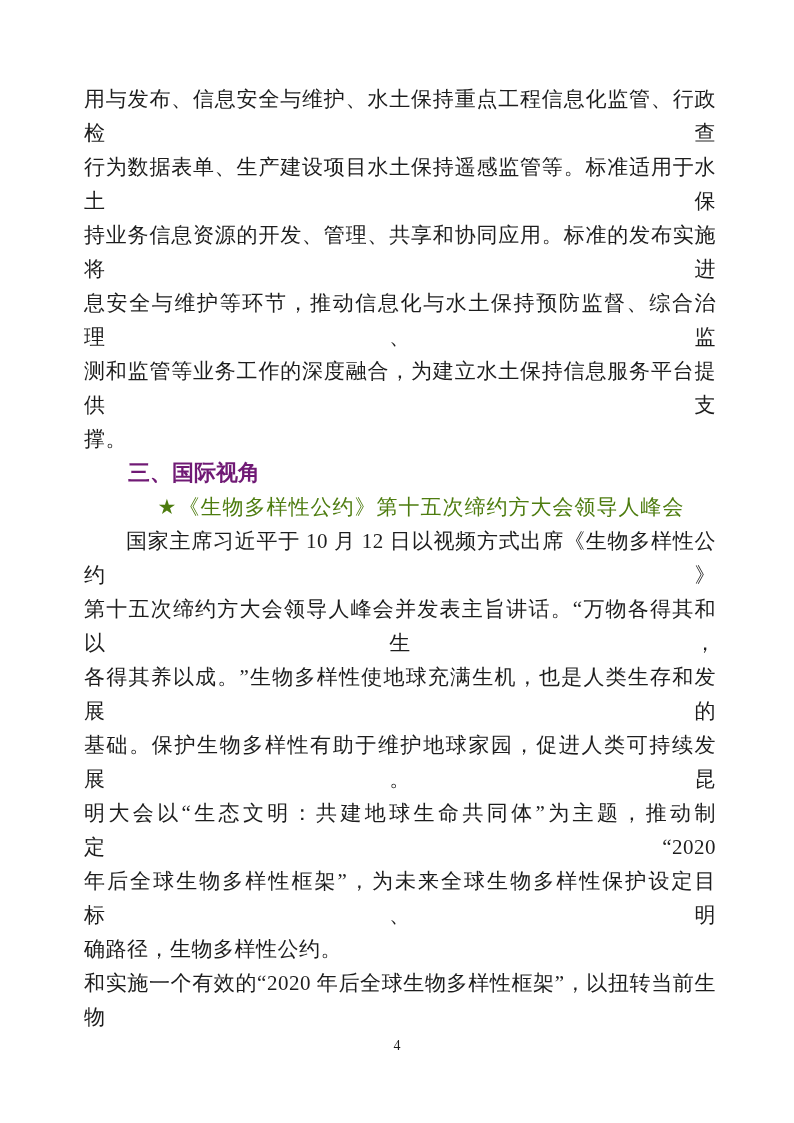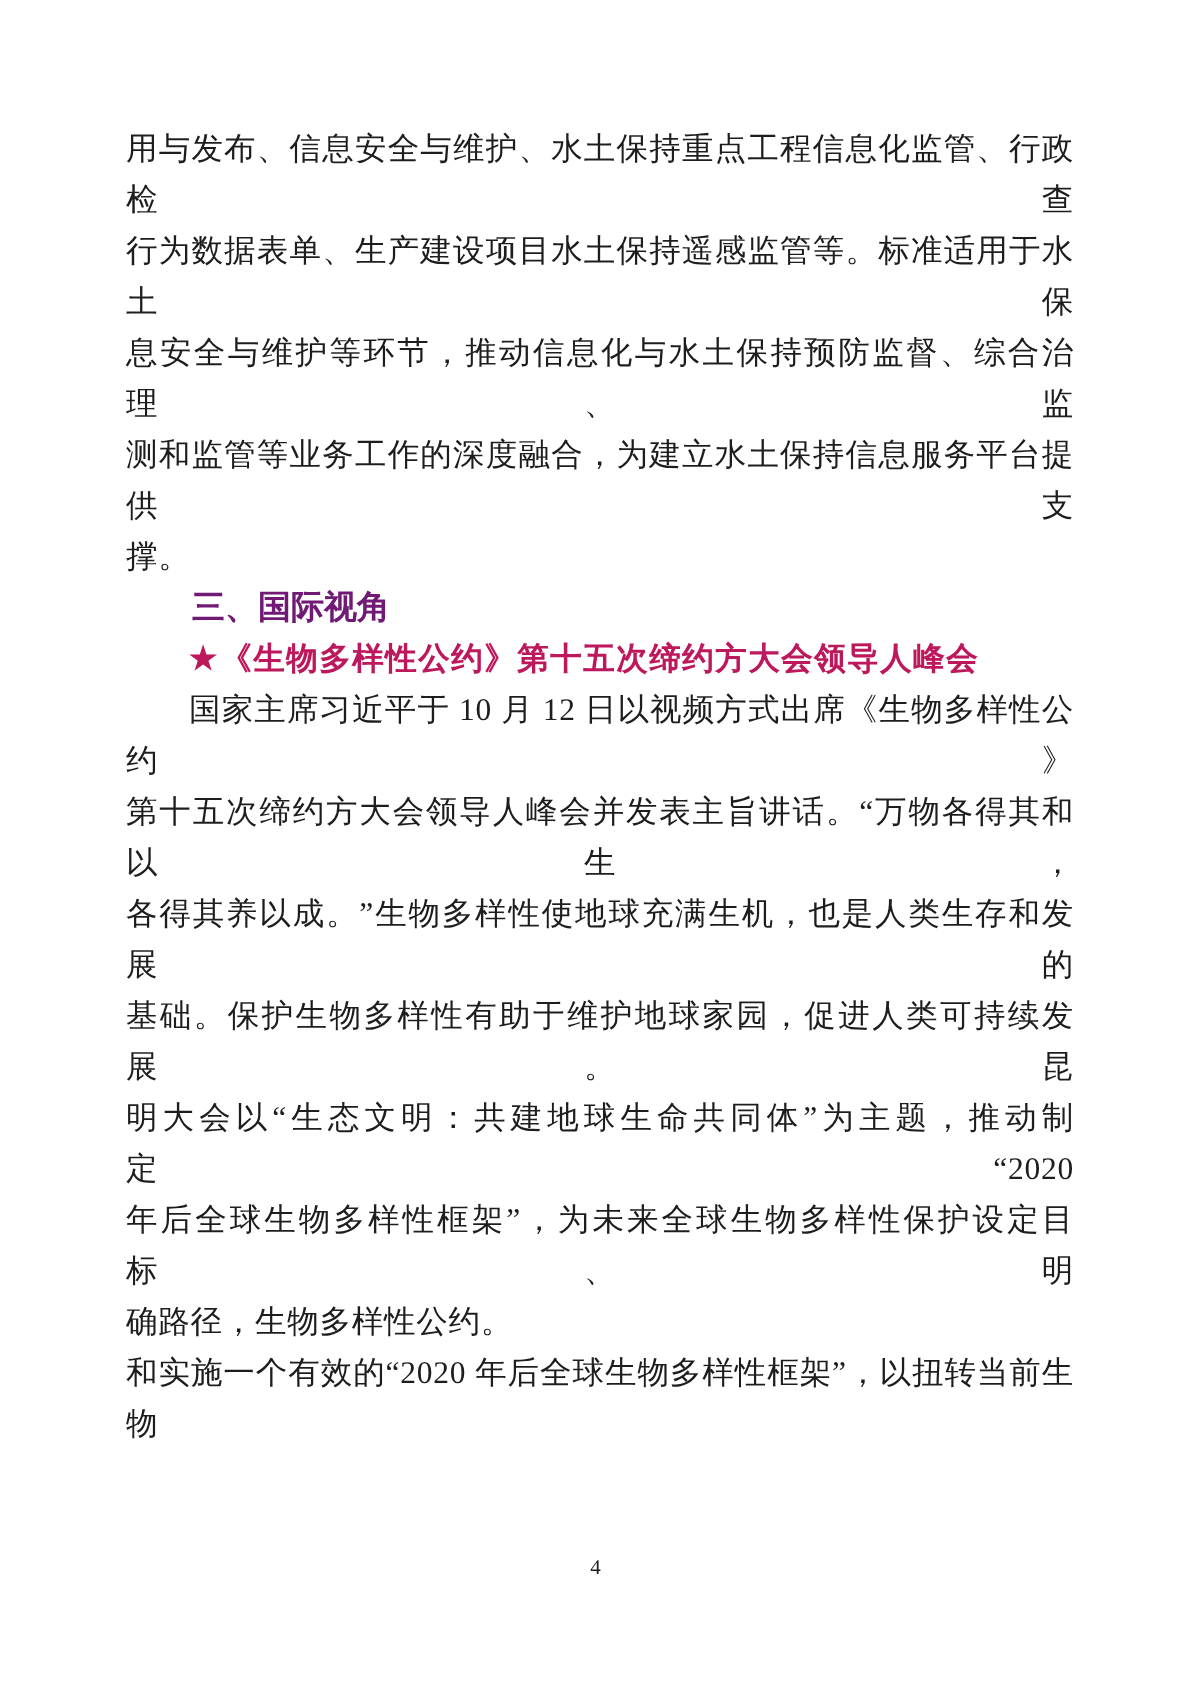--- a/index.html
+++ b/index.html
@@ -37,24 +37,25 @@
     font-size: 22px;
     line-height: 34px;
     font-weight: bold;
     text-indent: 2em;
     color: #701a75;
     font-family: "Liberation Serif", "DejaVu Serif", serif;
   }
   .topic-heading {
     font-size: 21px;
     line-height: 34px;
-    font-weight: bold;
+    font-weight: normal;
     text-indent: 2em;
-    color: #be185d;
+    color: #4d7c0f;
     letter-spacing: 1px;
+    text-align: center;
   }
   .topic-heading .star {
     font-style: normal;
     margin-right: 1px;
   }
   .page-footer {
     position: absolute;
     left: 0;
     top: 1036px;
     width: 100%;
@@ -68,20 +69,21 @@
 </style>
 </head>
 <body>
 
 <div class="page">
   <main class="content">
 
     <section class="para">
         <div class="line">用与发布、信息安全与维护、水土保持重点工程信息化监管、行政检查</div>
         <div class="line">行为数据表单、生产建设项目水土保持遥感监管等。标准适用于水土保</div>
+        <div class="line">持业务信息资源的开发、管理、共享和协同应用。标准的发布实施将进</div>
         <div class="line">息安全与维护等环节，推动信息化与水土保持预防监督、综合治理、监</div>
         <div class="line">测和监管等业务工作的深度融合，为建立水土保持信息服务平台提供支</div>
         <div class="line para-end">撑。</div>
       </section>
 
     <h2 class="section-heading">
       <span>三、国际视角</span>
     </h2>
 
     <h3 class="topic-heading">

